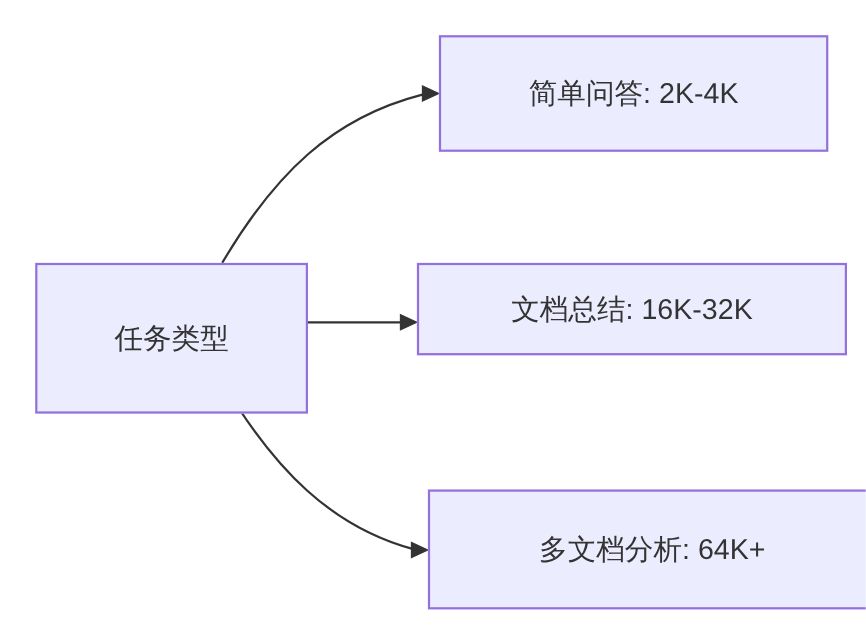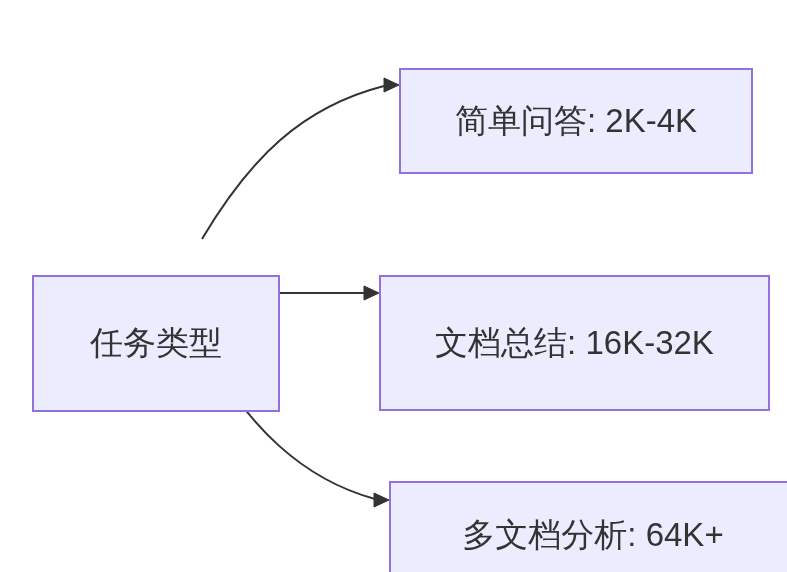--- a/index.html
+++ b/index.html
@@ -33,31 +33,30 @@
   }
   .edges-layer polygon {
     fill: var(--edge);
     stroke: var(--edge);
   }
   .node {
     position: absolute;
     background: var(--node-fill);
     border: 2px solid var(--node-border);
     color: var(--text);
-    font-size: 33px;
+    font-size: 26px;
     display: flex;
     align-items: center;
     justify-content: center;
     text-align: left;
     white-space: nowrap;
-    margin-top: 36px;
   }
   .node-root   { left: 32px;  top: 239px; width: 248px; height: 137px; }
   .node-qa     { left: 399px; top: 32px;  width: 354px; height: 106px; }
-  .node-doc    { left: 379px; top: 239px; width: 391px; height: 136px; }
+  .node-doc    { left: 379px; top: 239px; width: 391px; height: 84px; }
   .node-multi  { left: 389px; top: 445px; width: 408px; height: 109px; }
 </style>
 </head>
 <body>
 
 <div class="canvas">
 
   <svg class="edges-layer" width="787" height="572" viewBox="0 0 787 572" xmlns="http://www.w3.org/2000/svg">
 
     <path d="M202,239 C250,158 302,107 384,86"></path>

